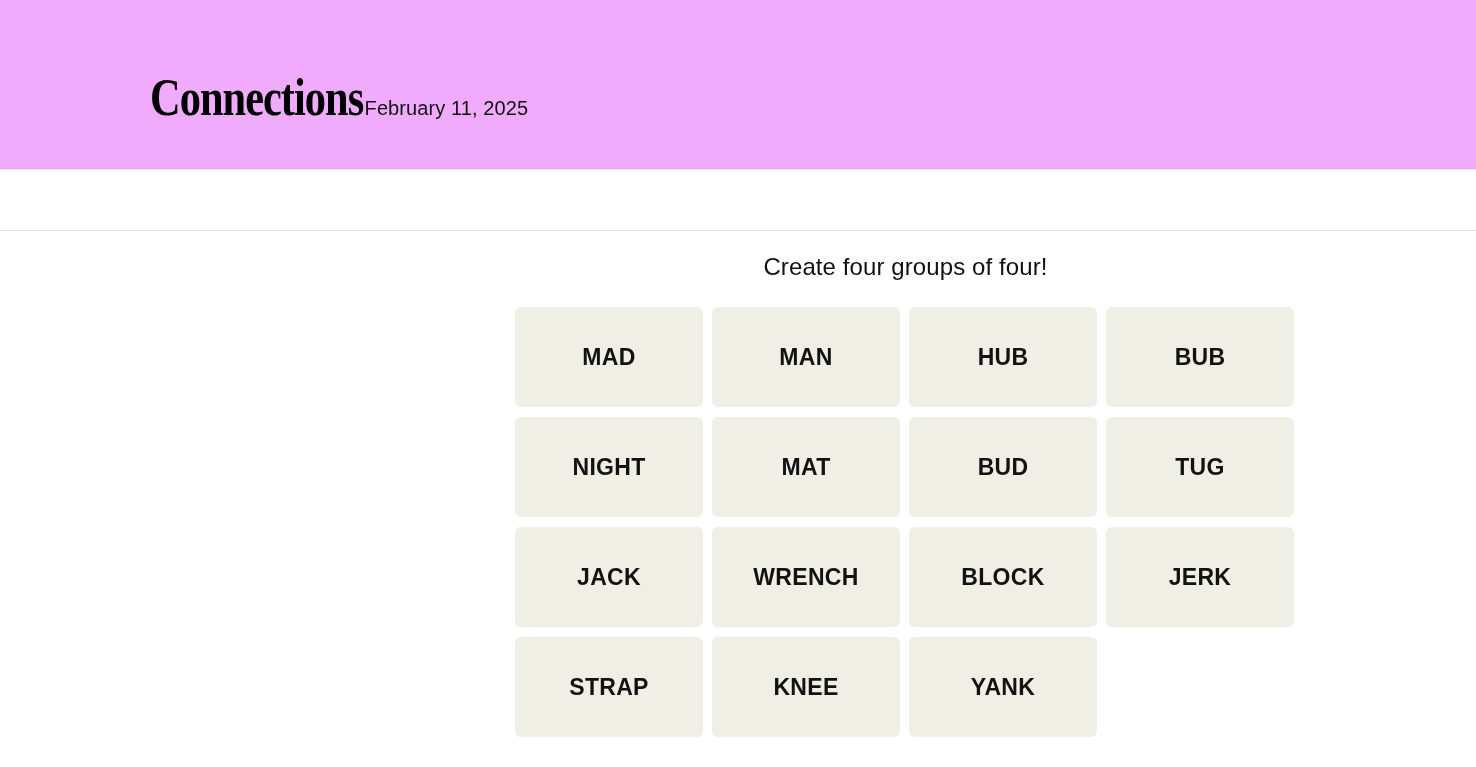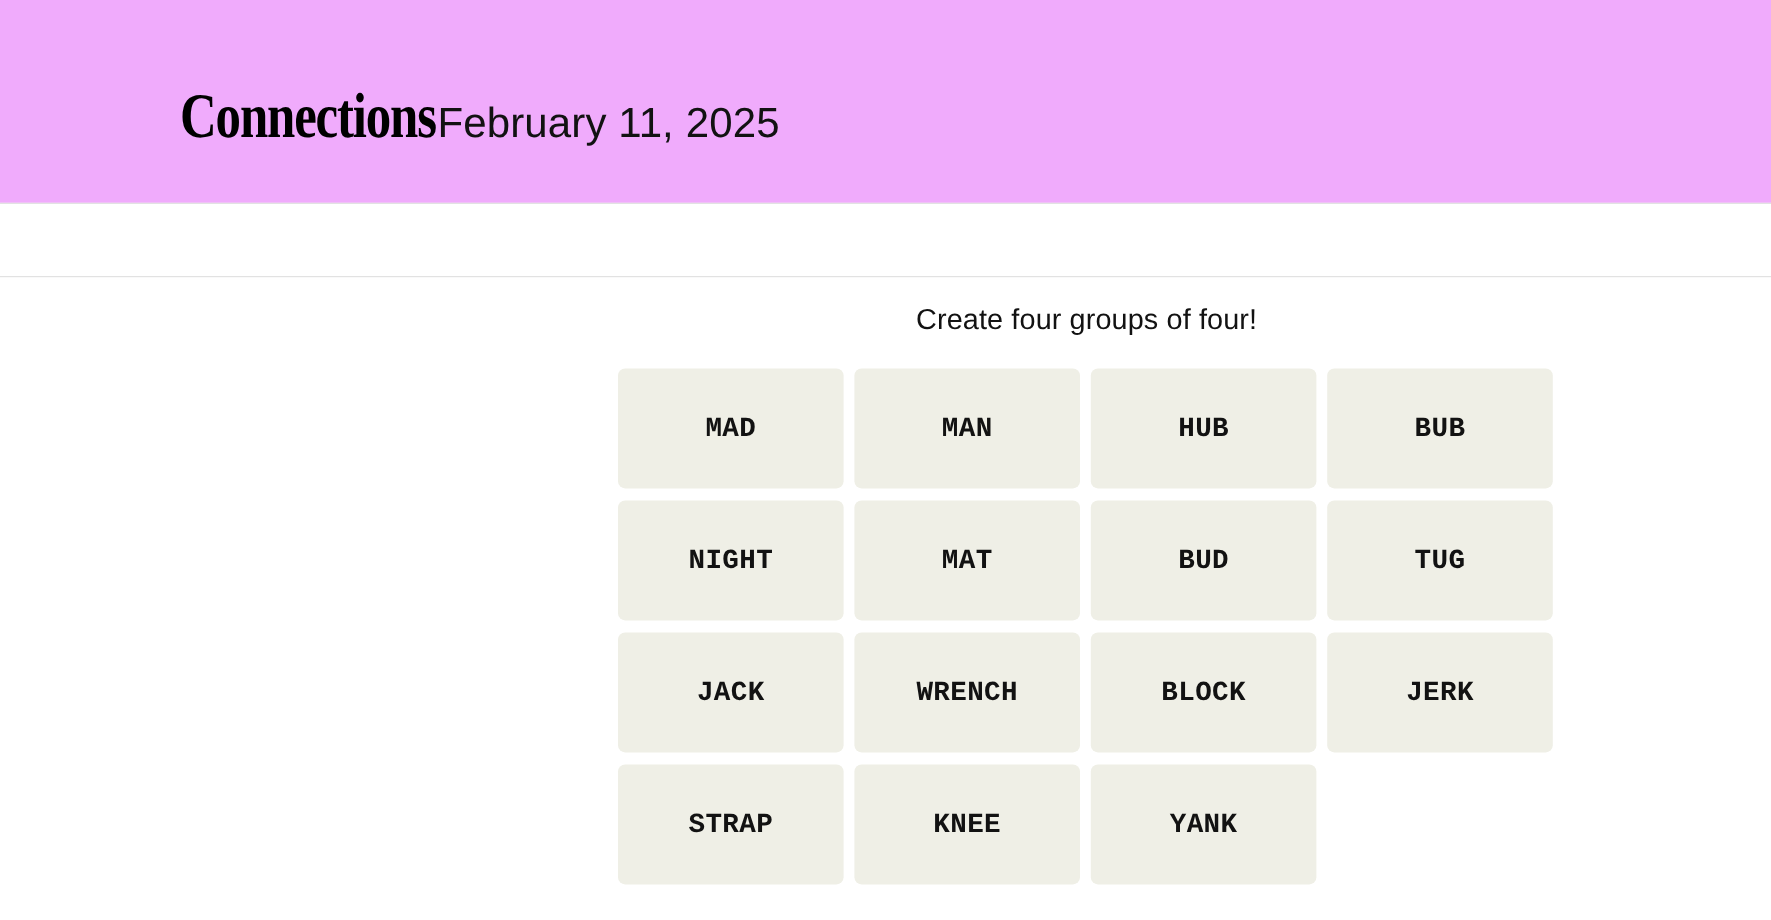--- a/index.html
+++ b/index.html
@@ -41,21 +41,21 @@
     line-height: 1;
     letter-spacing: -1.2px;
     color: #000000;
     transform: scaleX(0.80);
     transform-origin: left bottom;
     display: inline-block;
   }
   .app-date {
     font-family: "Liberation Sans", sans-serif;
     font-weight: 300;
-    font-size: 35px;
+    font-size: 20px;
     line-height: 1;
     color: #121212;
     margin-left: -52px;
     letter-spacing: 0.1px;
   }
 
   
   .rule {
     position: absolute;
     left: 0;
@@ -102,21 +102,21 @@
     border: none;
     border-radius: 6px;
     display: flex;
     align-items: center;
     justify-content: center;
     cursor: pointer;
     padding: 0;
     overflow: hidden;
   }
   .tile-label {
-    font-family: Liberation Mono, monospace;
+    font-family: Liberation Sans, sans-serif;
     font-weight: 700;
     font-size: 23px;
     line-height: 1;
     letter-spacing: 0.3px;
     color: #121212;
     text-align: right;
     white-space: nowrap;
     user-select: none;
   }
 </style>

